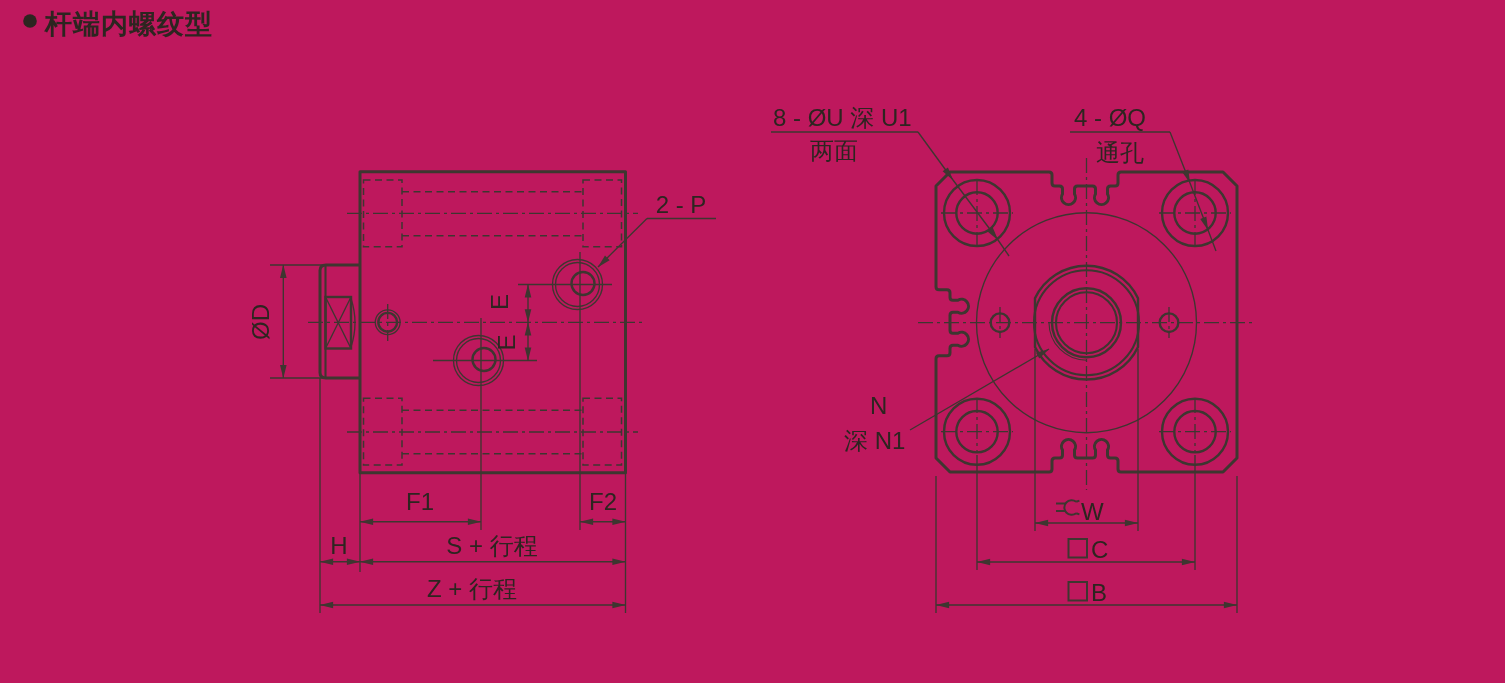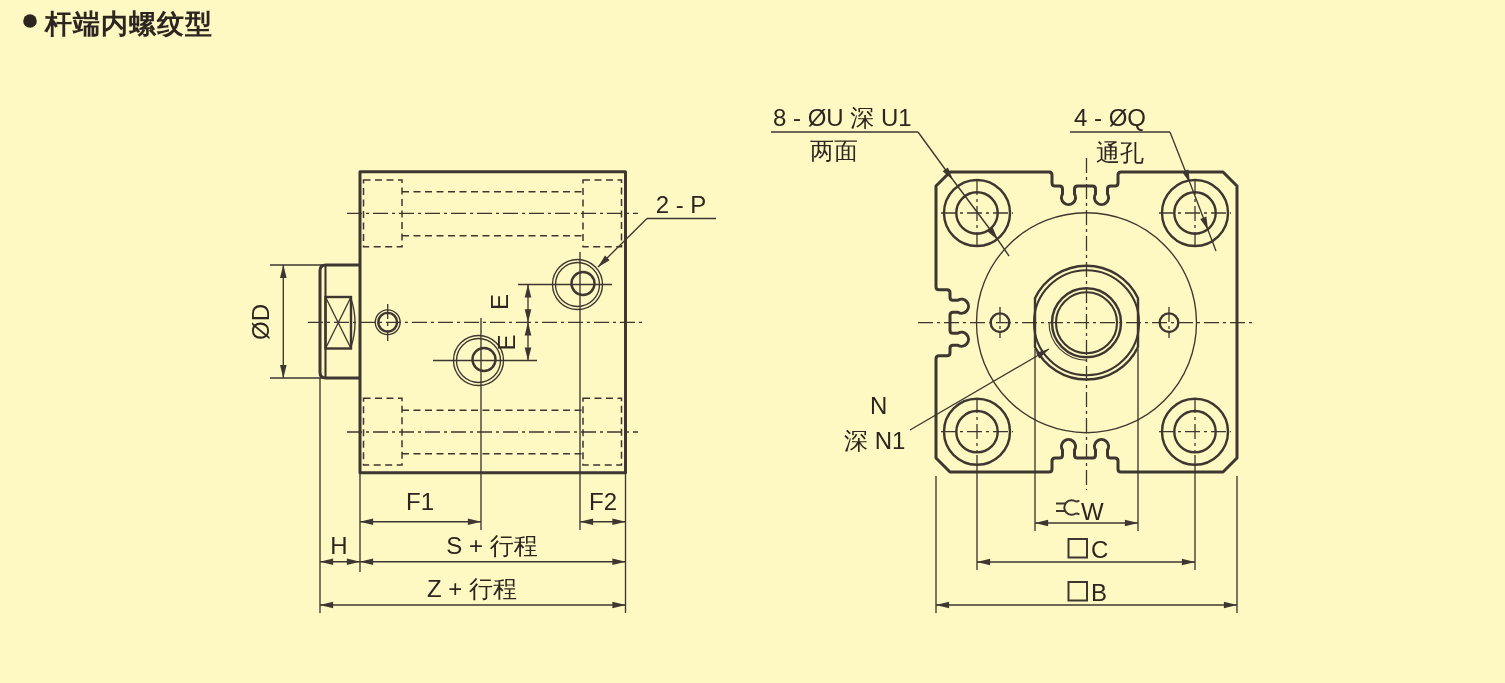--- a/index.html
+++ b/index.html
@@ -1,16 +1,16 @@
 <!DOCTYPE html>
 <html><head>
 <meta charset="utf-8">
 <style>
   html,body{margin:0;padding:0;background:#ffffff;}
-  .canvas{position:relative;width:1505px;height:683px;background:#fef9c3;overflow:hidden;
+  .canvas{position:relative;width:1505px;height:683px;background:#be185d;overflow:hidden;
           font-family:"Liberation Sans","DejaVu Sans",sans-serif;}
   svg{position:absolute;left:0;top:0;}
   .s{stroke:#3e3630;fill:none;}
   .thick{stroke-width:3;stroke-linejoin:round;}
   .med{stroke-width:2.4;}
   .med2{stroke-width:2.1;}
   .thin{stroke-width:1.35;}
   .dash{stroke-width:1.5;stroke-dasharray:7 4.5;}
   .cl{stroke-width:1.3;stroke-dasharray:15 4 3 4;}
   .lbl{fill:#2d2520;font-family:"Liberation Sans","DejaVu Sans",sans-serif;font-size:24px;}

